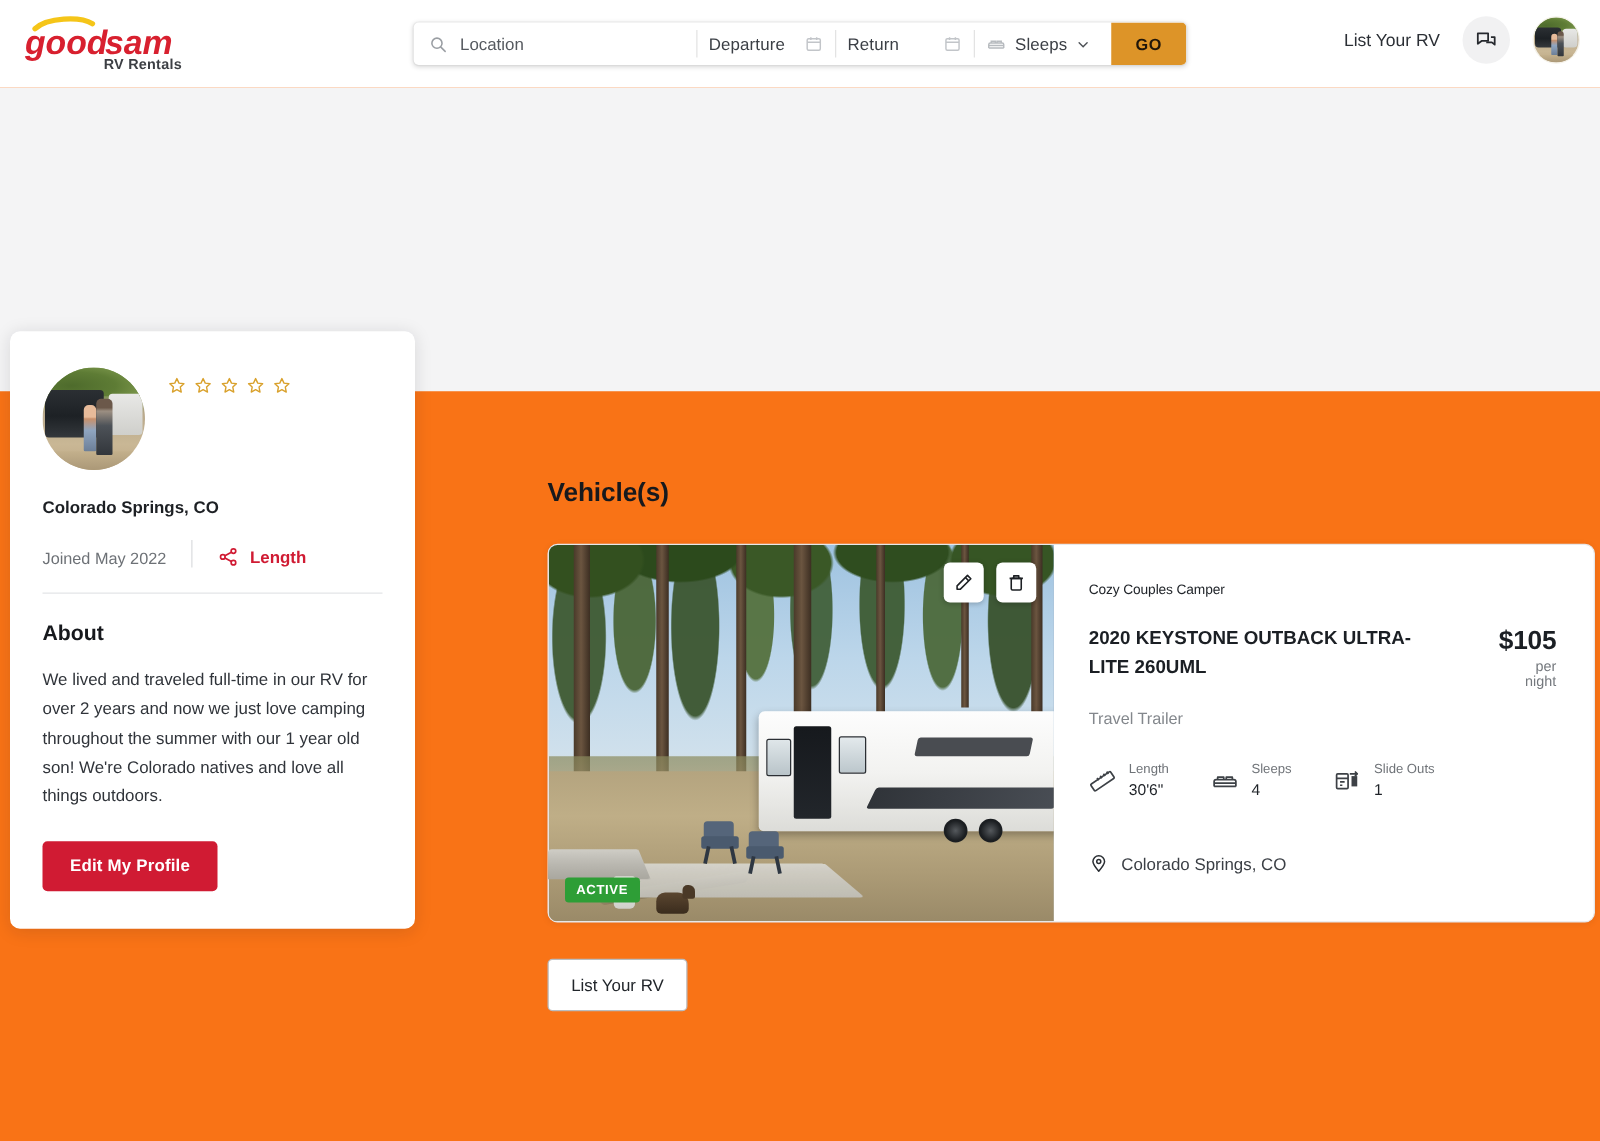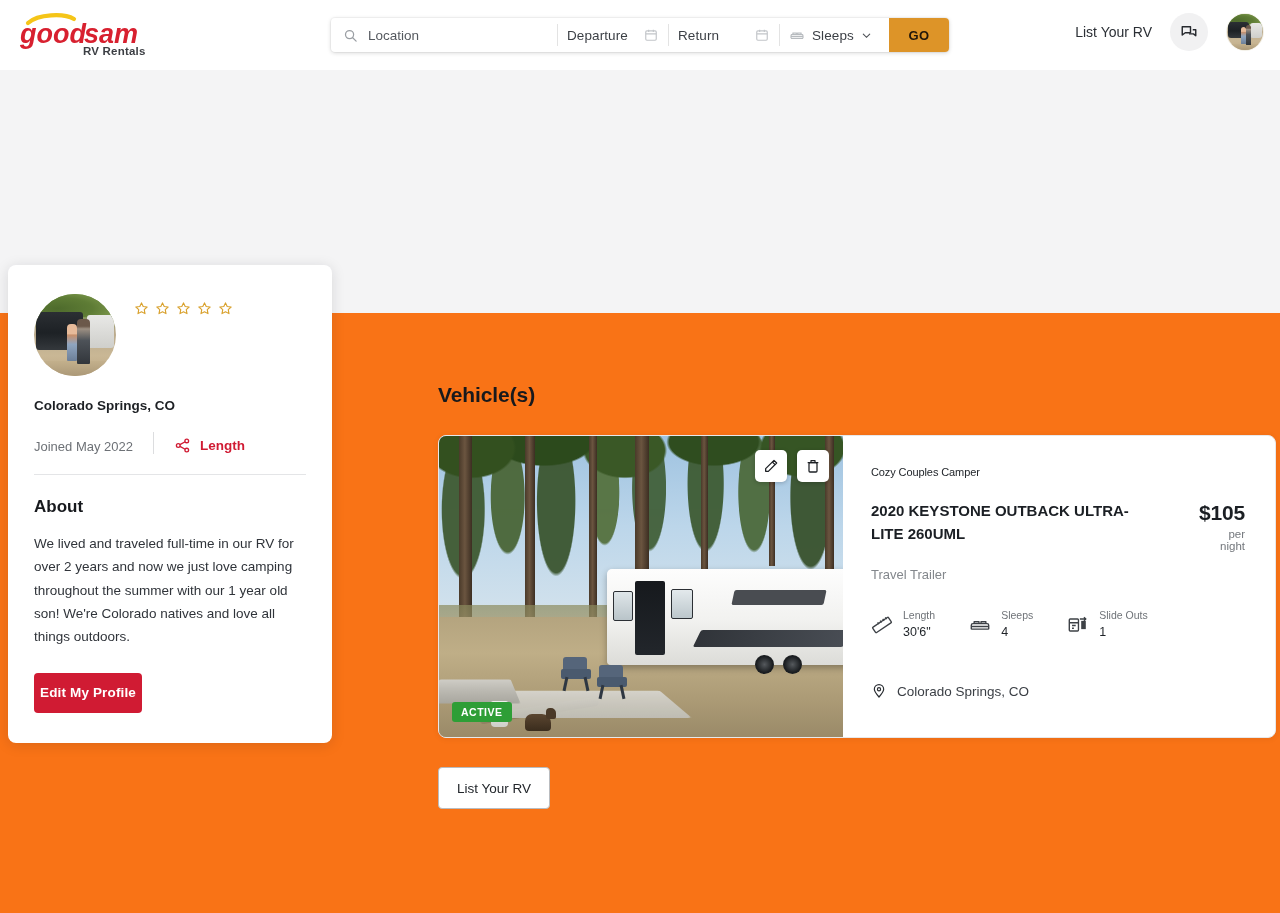--- a/index.html
+++ b/index.html
@@ -118,21 +118,21 @@
   .pc-meta { margin-top: 19px; display: flex; align-items: flex-end; gap: 20px; }
   .pc-joined { font-size: 13px; color: #6d7176; }
   .pc-divider-v { width: 1px; height: 22px; background: #dcdddf; }
   .pc-share { display: flex; align-items: center; gap: 9px; color: #d01b33; cursor: pointer; }
   .pc-share span { font-size: 13.5px; font-weight: 700; }
   .pc-rule { margin-top: 20px; height: 1px; background: #e4e5e7; }
   .pc-about-title { margin-top: 22px; font-size: 17px; font-weight: 700; color: #17191d; }
   .pc-about-text { margin-top: 15px; font-size: 13.5px; line-height: 1.73; color: #30343a; }
   .pc-edit-btn {
     margin-top: 24px; display: inline-flex; align-items: center; justify-content: center;
-    height: 40px; padding: 0 6px;
+    height: 40px; padding: 0 22px;
     background: #d01b33; color: #fff; border: none; border-radius: 4px;
     font-size: 13.5px; font-weight: 700; font-family: inherit; cursor: pointer;
     letter-spacing: .15px;
   }
 
   
   .main { position: absolute; left: 438px; top: 313px; width: 806px; }
   .section-title { font-size: 21px; font-weight: 700; color: #17191d; margin-top: 70px; letter-spacing: -.1px; }
 
   .vehicle-card {

